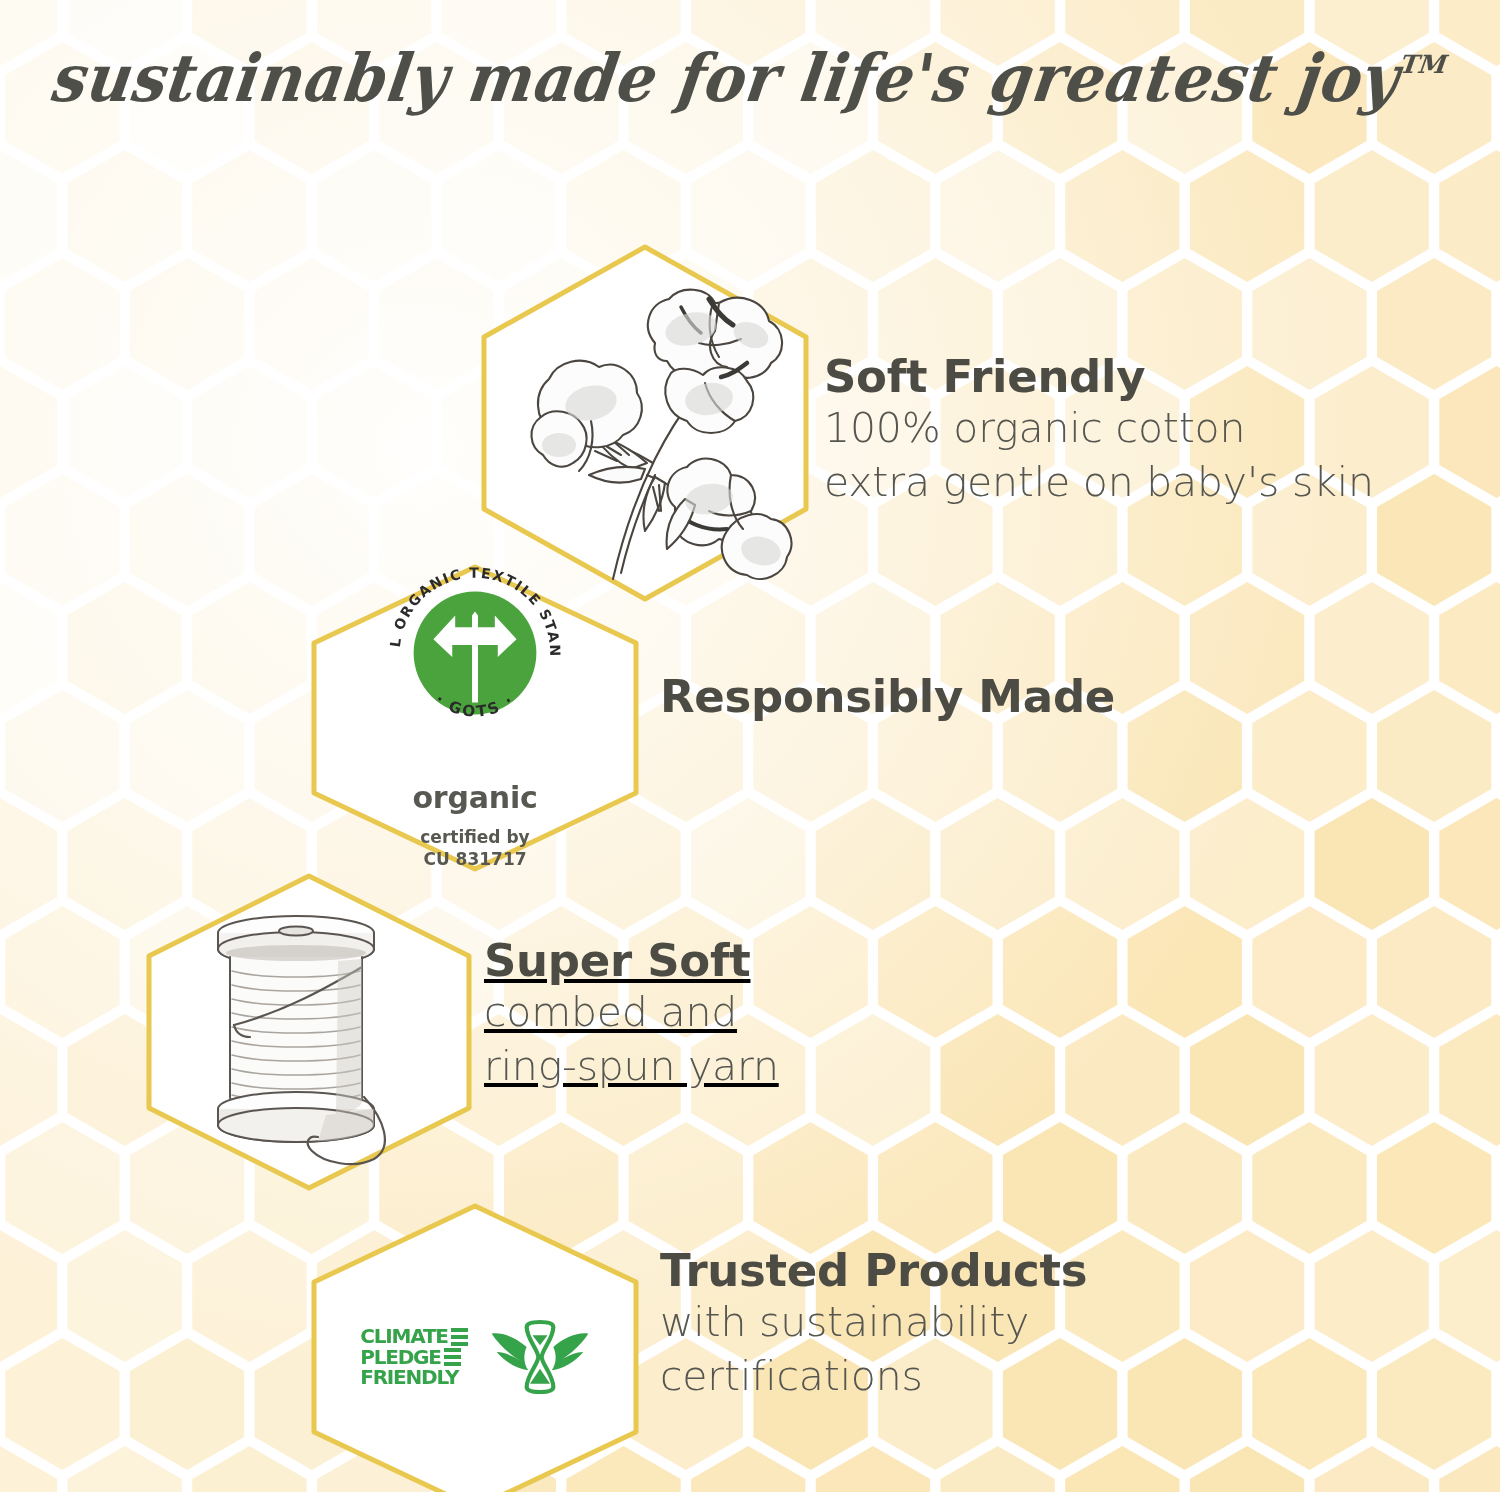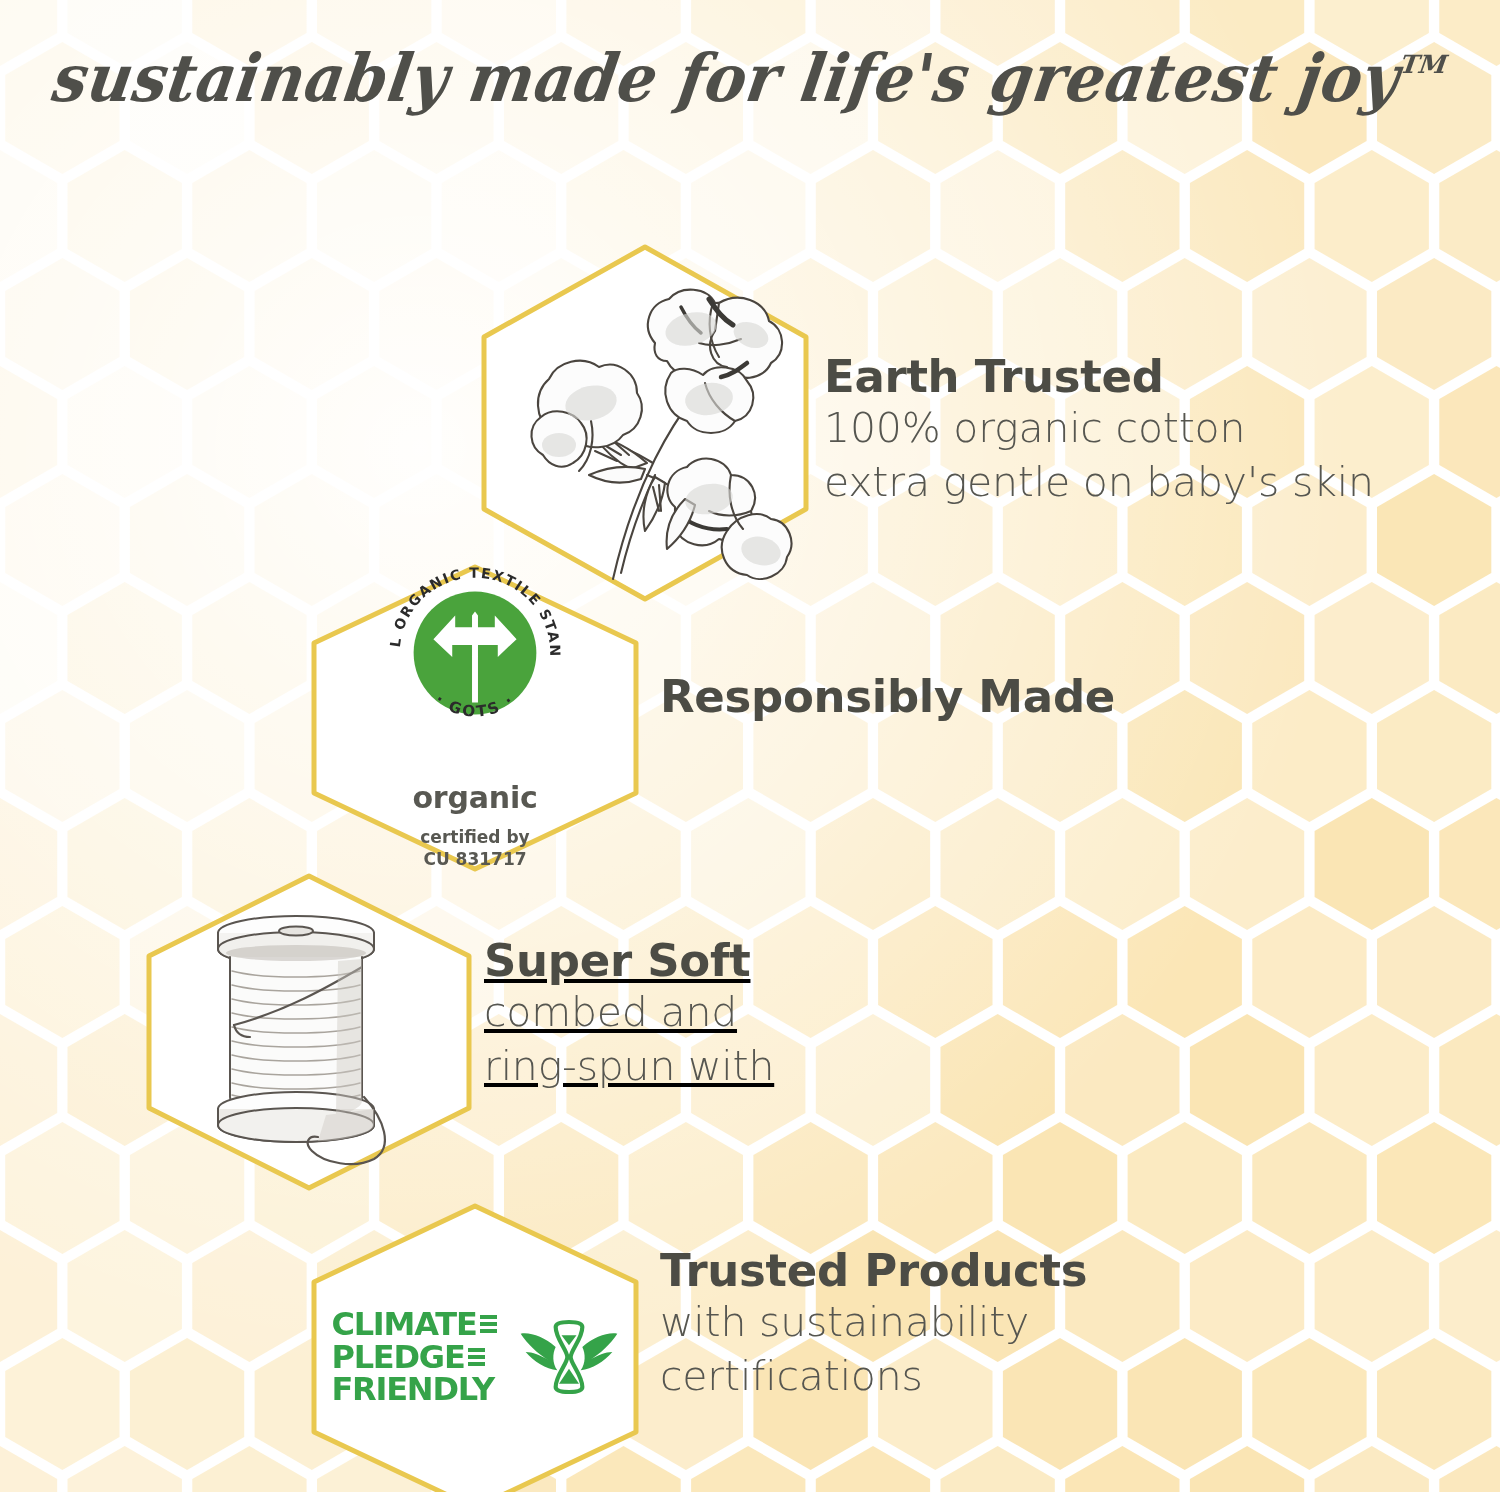--- a/index.html
+++ b/index.html
@@ -113,21 +113,21 @@
 
   
   .cpf-wrap {
     display: flex;
     align-items: center;
     gap: 22px;
   }
   .cpf-text {
     font-family: "DejaVu Sans", sans-serif;
     font-weight: 700;
-    font-size: 32px;
+    font-size: 20px;
     line-height: 1.02;
     color: #35a349;
     letter-spacing: -1.2px;
   }
   .cpf-row { display: flex; align-items: center; gap: 2px; }
   .cpf-bars {
     display: inline-flex;
     flex-direction: column;
     gap: 3px;
     margin-left: 1px;
@@ -624,33 +624,33 @@
                    C44 68 58 54 58 46 C58 38 44 24 44 10 Z" fill="none" stroke="#35a349" stroke-width="5" stroke-linejoin="round"></path>
 
           <path d="M51 20 L69 20 L60 32 Z" fill="#35a349"></path>
           <path d="M60 60 L72 78 L48 78 Z" fill="#35a349"></path>
         </svg>
       </div>
     </div>
   </div>
 
   <div class="feature-text" style="left:824px; top:352px;">
-    <div class="feature-title">Earth Trusted</div>
+    <div class="feature-title">Soft Friendly</div>
     <div class="feature-line">100% organic cotton</div>
     <div class="feature-line">extra gentle on baby's skin</div>
   </div>
 
   <div class="feature-text" style="left:660px; top:672px;">
     <div class="feature-title">Responsibly Made</div>
   </div>
 
   <div class="feature-text" style="left:484px; top:936px;text-decoration:underline;">
     <div class="feature-title">Super Soft</div>
     <div class="feature-line">combed and</div>
-    <div class="feature-line">ring-spun with</div>
+    <div class="feature-line">ring-spun yarn</div>
   </div>
 
   <div class="feature-text" style="left:660px; top:1246px;">
     <div class="feature-title">Trusted Products</div>
     <div class="feature-line">with sustainability</div>
     <div class="feature-line">certifications</div>
   </div>
 
 </div>
 

